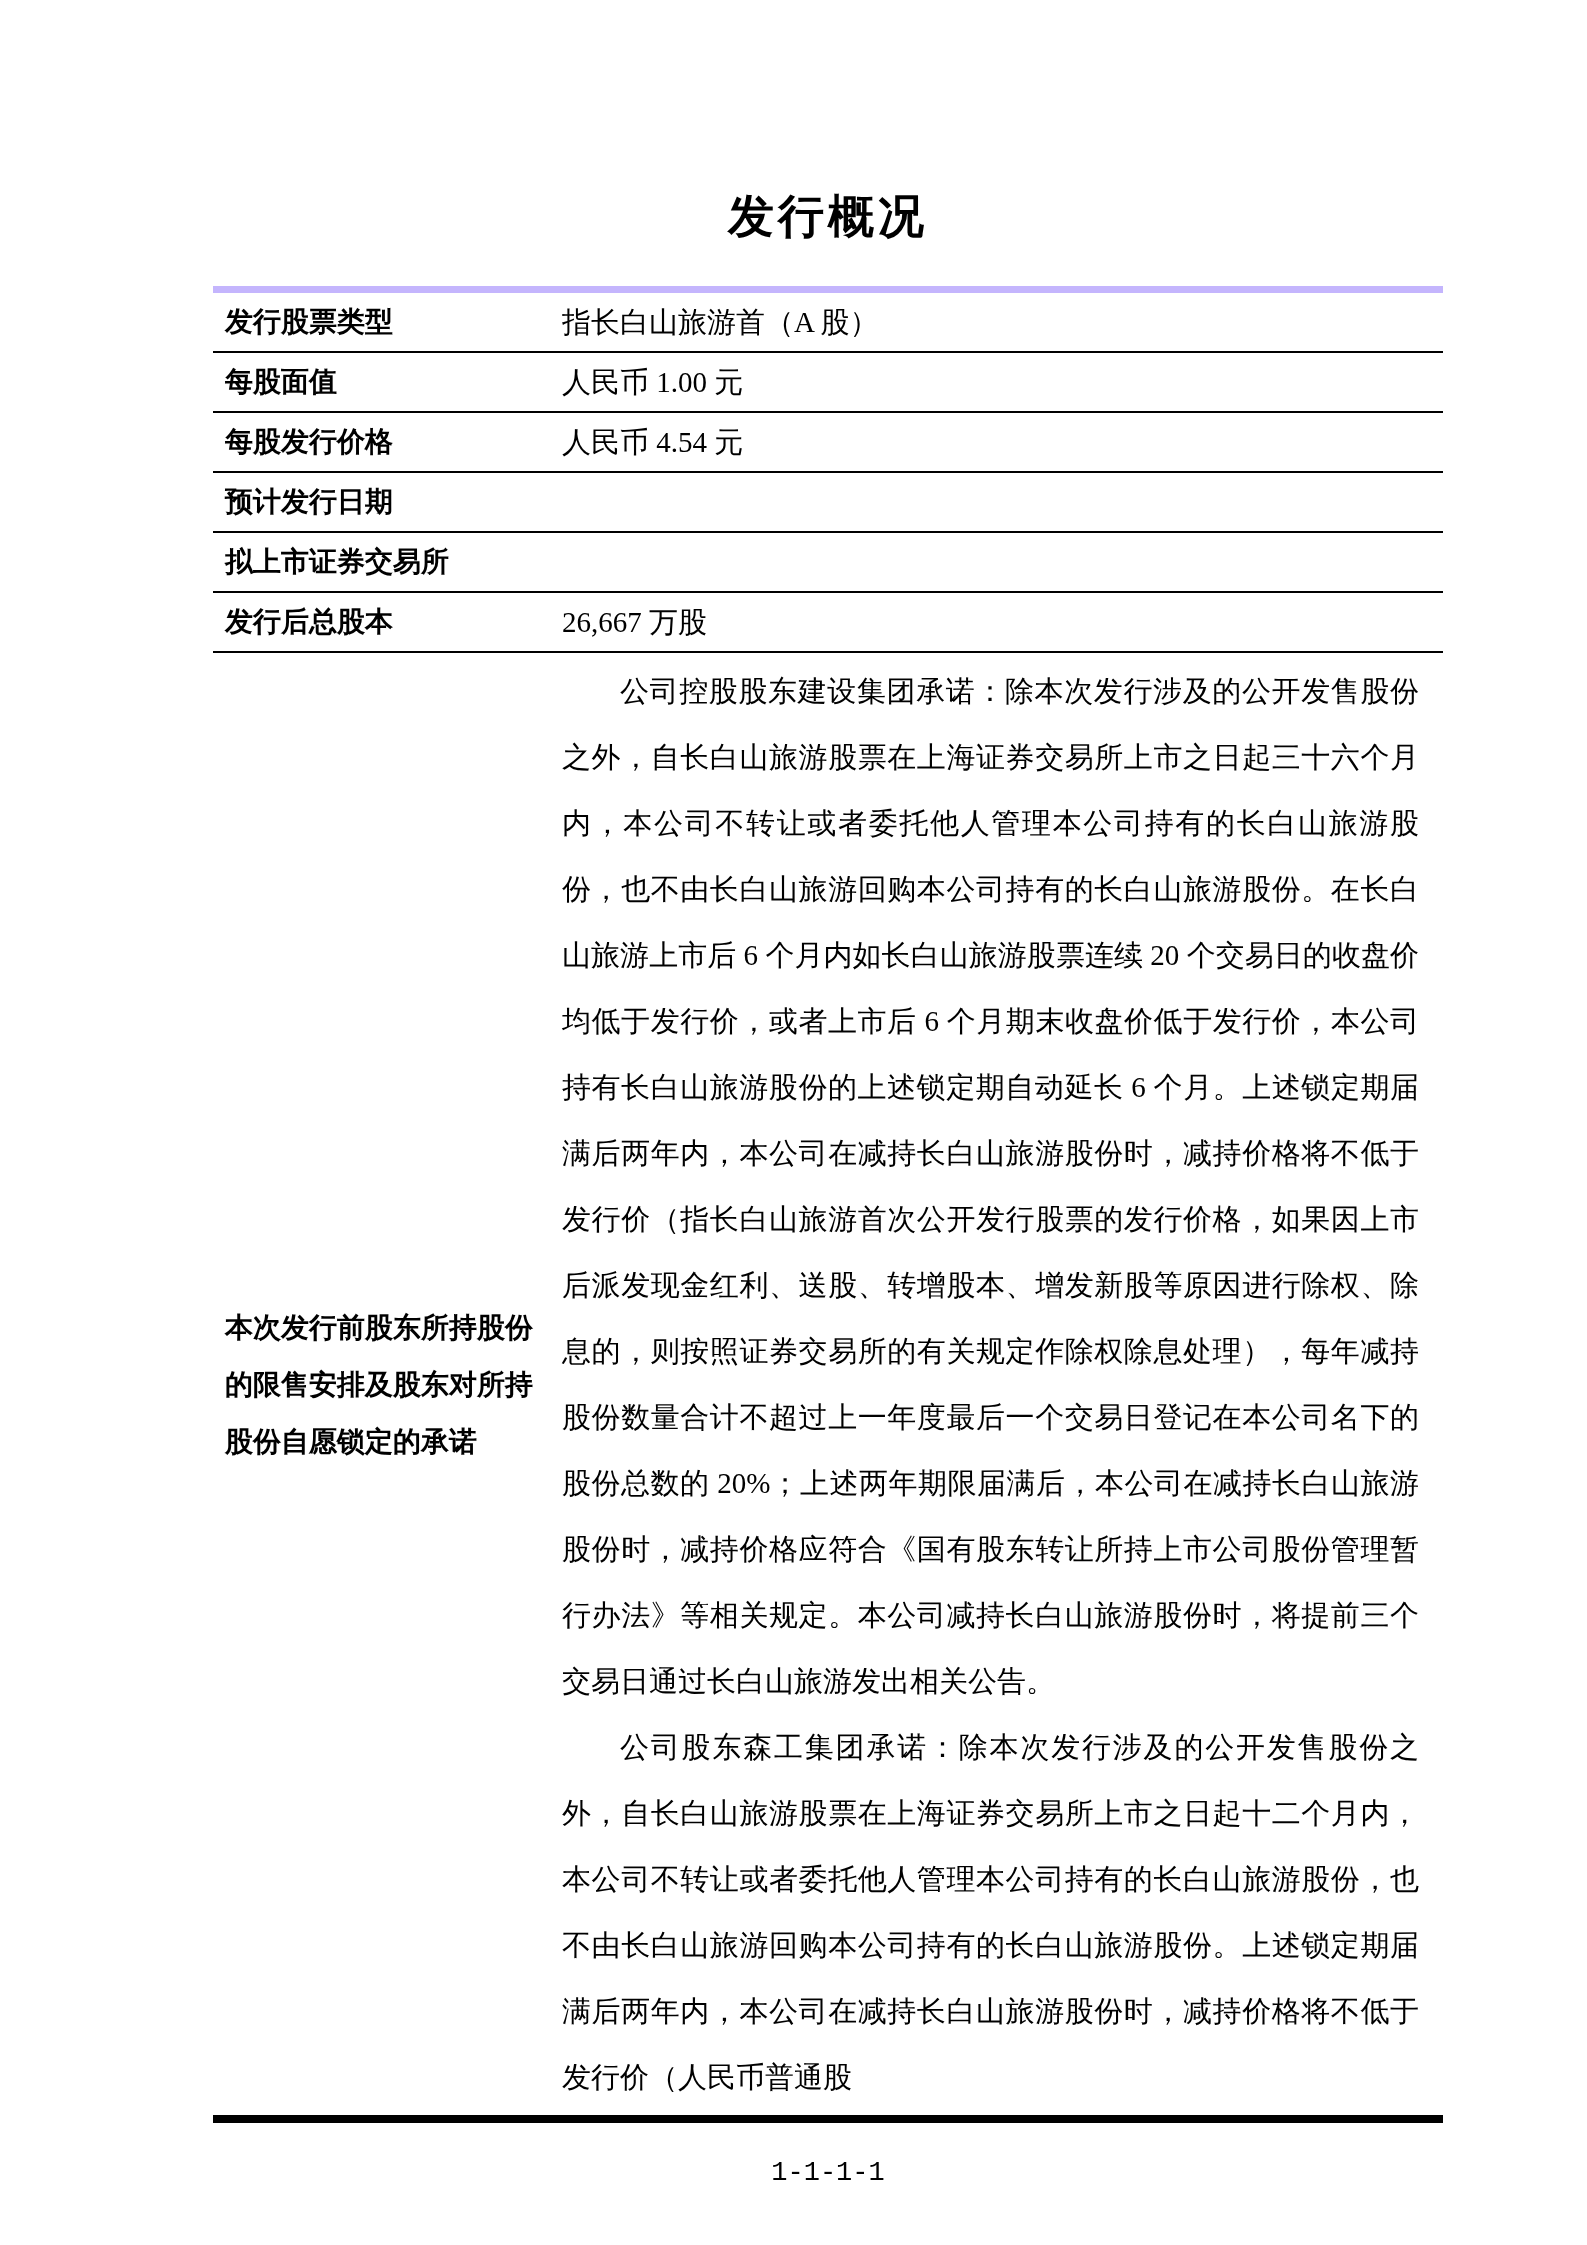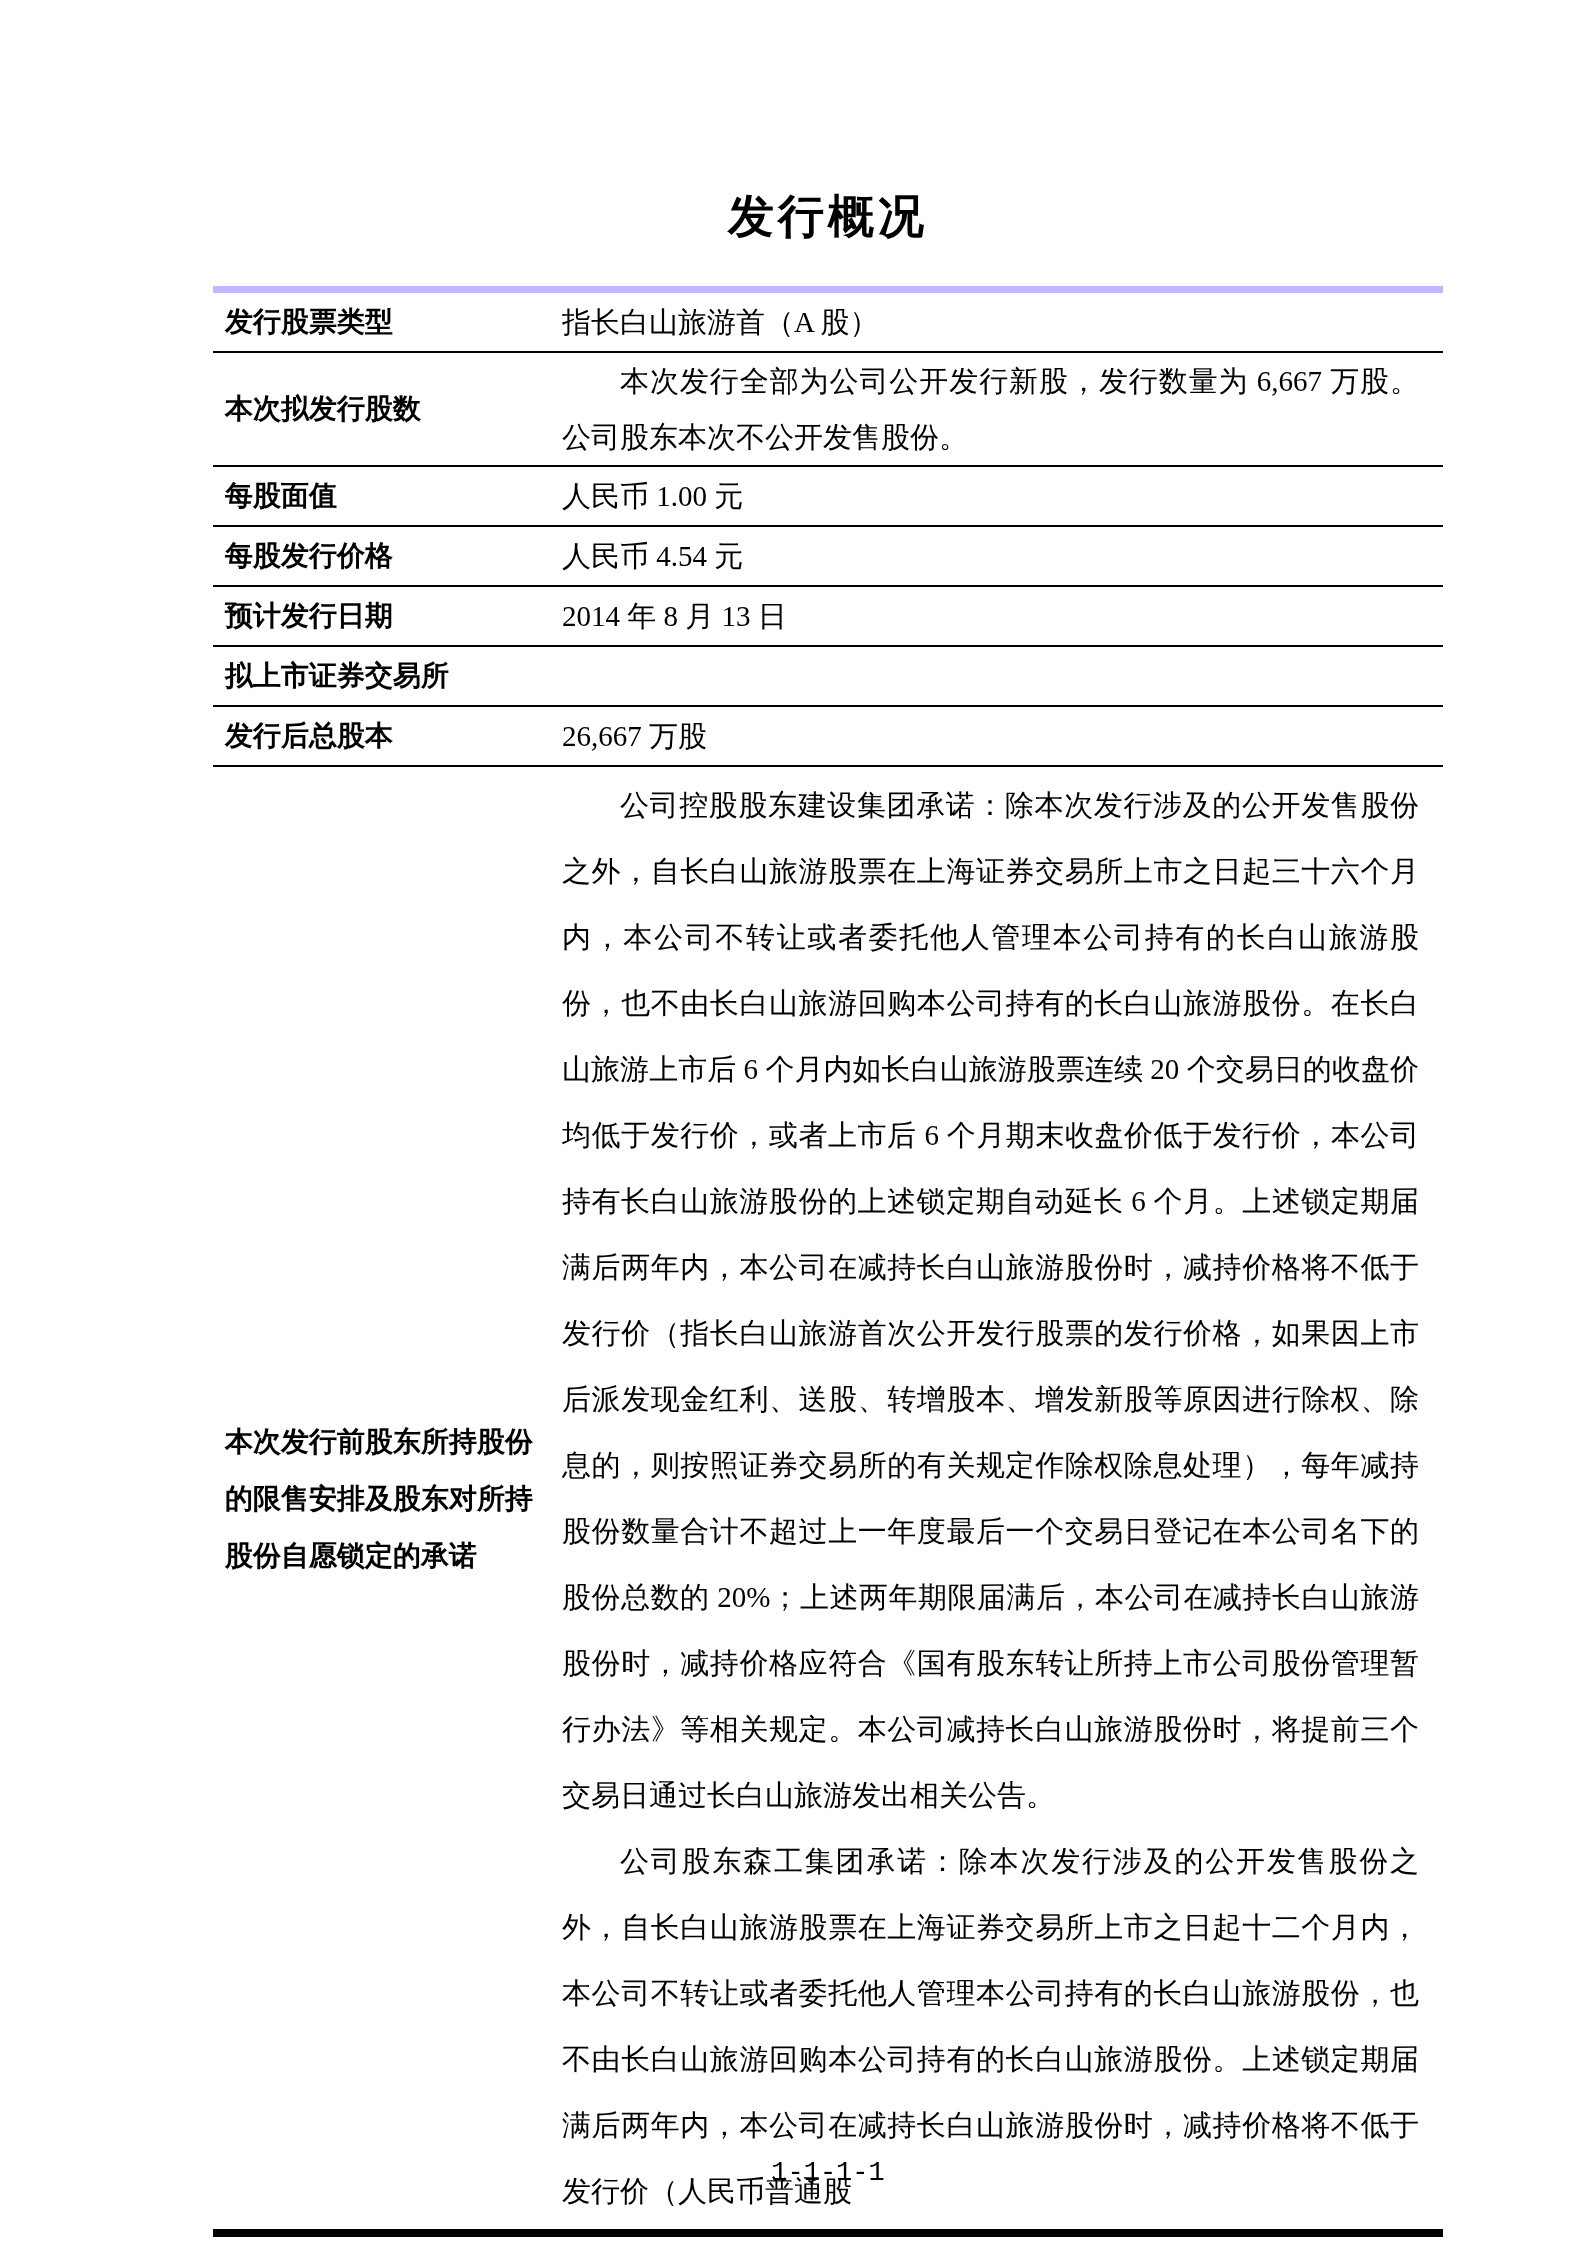--- a/index.html
+++ b/index.html
@@ -95,38 +95,33 @@
 
   <div class="doc-title">发行概况</div>
 
   <div class="issuance-table">
 
     <div class="t-row row-s">
       <div class="cell-label">发行股票类型</div>
       <div class="cell-value">指长白山旅游首（A 股）</div>
     </div>
 
-    <div class="t-row row-m">
-      <div class="cell-label">本次拟发行股数</div>
-      <div class="cell-value multi">本次发行全部为公司公开发行新股，发行数量为 6,667 万股。公司股东本次不公开发售股份。</div>
-    </div>
 
     <div class="t-row row-s">
       <div class="cell-label">每股面值</div>
       <div class="cell-value">人民币 1.00 元</div>
     </div>
 
     <div class="t-row row-s">
       <div class="cell-label">每股发行价格</div>
       <div class="cell-value">人民币 4.54 元</div>
     </div>
 
     <div class="t-row row-s">
       <div class="cell-label">预计发行日期</div>
-      <div class="cell-value">2014 年 8 月 13 日</div>
     </div>
 
     <div class="t-row row-s">
       <div class="cell-label">拟上市证券交易所</div>
     </div>
 
     <div class="t-row row-s">
       <div class="cell-label">发行后总股本</div>
       <div class="cell-value">26,667 万股</div>
     </div>

